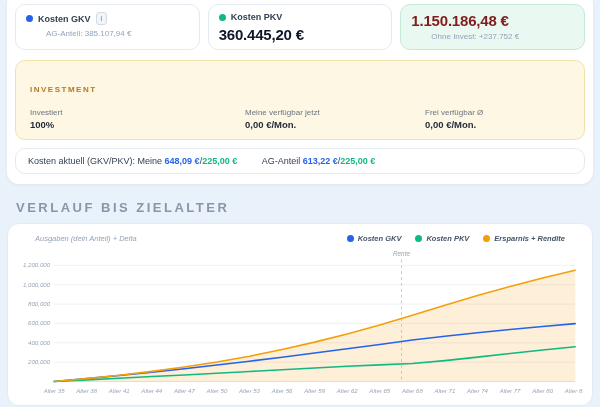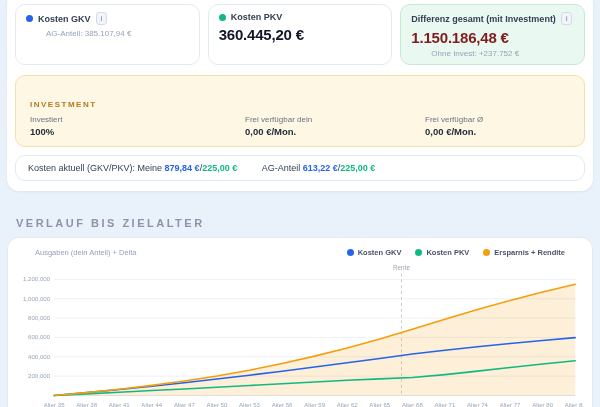--- a/index.html
+++ b/index.html
@@ -46,47 +46,48 @@
     background:#fdf7e3;
     border:1px solid #f1e2ab;
     border-radius:10px;
     padding:24px 14px 9px 14px;
   }
   .invest-title { font-size:8px; font-weight:bold; letter-spacing:1.5px; color:#b7791f; margin-bottom:6px; }
   .invest-cols { display:flex; }
   .invest-col { display:flex; flex-direction:column; gap:2px; }
   .invest-col:nth-child(1){ width:215px; }
   .invest-col:nth-child(2){ width:180px; }
-  .invest-label { font-size:8px; color:#6b7280; }
+  .invest-label { font-size:8px; color:#6b7280;margin-top:8px; }
   .invest-value { font-size:9.5px; font-weight:bold; color:#1f2937; }
 
   .costs-row {
     margin-top:8px;
     border:1px solid #e4eaf2;
     border-radius:10px;
     padding:7px 12px;
     font-size:9px;
     color:#334155;
     white-space:nowrap;
   }
   .costs-row .blue { color:#2563eb; font-weight:bold; }
   .costs-row .green { color:#10b981; font-weight:bold; }
   .costs-row .grp2 { margin-left:22px;text-align:right; }
 
   
   .section-title {
-    margin:26px 0 8px 16px;
-    font-size:11px; font-weight:bold; letter-spacing:2.5px; color:#8a95a8;
+    margin:16px 0 8px 16px;
+    font-size:13px; font-weight:bold; letter-spacing:2.5px; color:#8a95a8;
   }
   .chart-card {
     margin:0 7px;
     background:#ffffff;
     border:1px solid #e4eaf2;
     border-radius:12px;
     padding:10px 9px 6px 9px;
+    font-style:italic;
   }
   .chart-head { display:flex; align-items:center; justify-content:space-between; padding:0 18px 2px 18px; }
   .chart-sub { font-size:7.5px; color:#94a3b8; }
   .legend { display:flex; gap:14px; align-items:center; }
   .leg-item { display:flex; align-items:center; gap:4px; font-size:7.5px; font-weight:bold; color:#475569; }
   .leg-dot { width:7px; height:7px; border-radius:50%; display:inline-block; }
   #chart { display:block; width:100%; height:154px; }
 </style>
 </head>
 <body>
@@ -106,51 +107,47 @@
 
     <div class="stat-card">
       <div class="card-head">
         <span class="dot dot-green"></span>
         <span class="card-label">Kosten PKV</span>
       </div>
       <div class="card-value">360.445,20 €</div>
     </div>
 
     <div class="stat-card mint">
-      <div class="card-head">
-        <span class="card-label">Differenz gesamt (mit Investment)</span>
-        <span class="info-badge">i</span>
-      </div>
       <div class="card-value">1.150.186,48 €</div>
       <div class="card-sub">Ohne Invest: +237.752 €</div>
     </div>
 
   </div>
 
   <div class="invest-panel">
     <div class="invest-title">INVESTMENT</div>
     <div class="invest-cols">
       <div class="invest-col">
         <span class="invest-label">Investiert</span>
         <span class="invest-value">100%</span>
       </div>
       <div class="invest-col">
-        <span class="invest-label">Frei verfügbar dein</span>
+        <span class="invest-label">Meine verfügbar jetzt</span>
         <span class="invest-value">0,00 €/Mon.</span>
       </div>
       <div class="invest-col">
         <span class="invest-label">Frei verfügbar Ø</span>
         <span class="invest-value">0,00 €/Mon.</span>
       </div>
     </div>
   </div>
 
   <div class="costs-row">
     <span>Kosten aktuell (GKV/PKV): Meine</span>
-    <span class="blue">879,84 €</span><span>/</span><span class="green">225,00 €</span>
+    <span class="blue">648,09 €</span><span>/</span><span class="green">225,00 €</span>
     <span class="grp2">AG-Anteil</span>
     <span class="blue">613,22 €</span><span>/</span><span class="green">225,00 €</span>
   </div>
 
 </div>
 
 <div class="section-title">VERLAUF BIS ZIELALTER</div>
 
 <div class="chart-card">
   <div class="chart-head">

